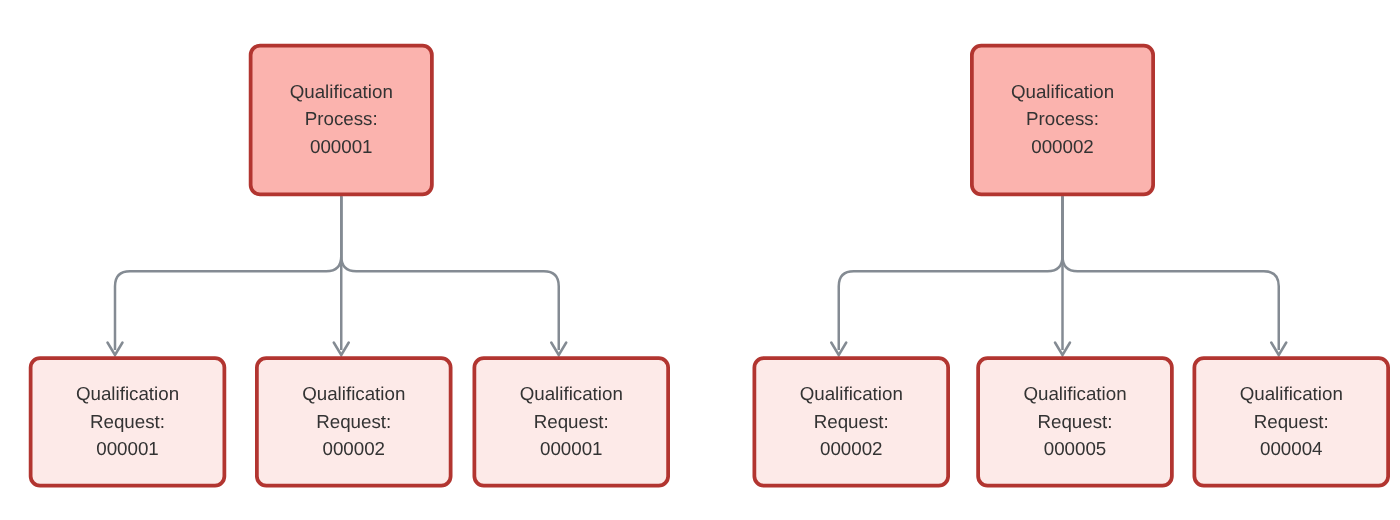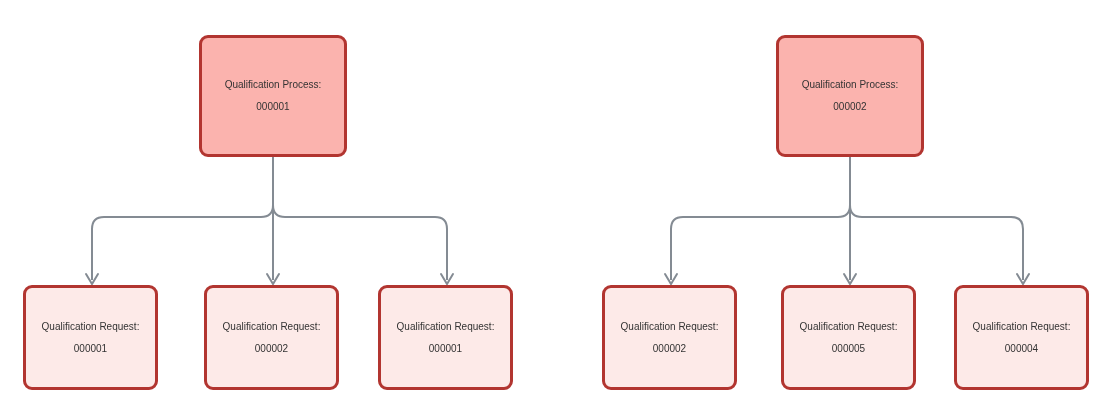--- a/index.html
+++ b/index.html
@@ -35,39 +35,39 @@
   }
   .node {
     position: absolute;
     box-sizing: border-box;
     display: flex;
     align-items: center;
     justify-content: center;
     text-align: center;
     border-radius: 9px;
     color: var(--text-color, #333333);
-    font-size: 10px;
+    font-size: 15px;
     line-height: 22px;
   }
   .node .node-label {
     width: 118px;
   }
   .node .line {
     display: block;
   }
   .node.process {
     top: 35px;
     width: 148px;
     height: 122px;
     background: var(--process-fill, #fbb3ae);
     border: 3px solid var(--process-border, #b23530);
   }
   .node.request {
     top: 285px;
-    width: 135px;
+    width: 158px;
     height: 105px;
     background: var(--request-fill, #fdeae8);
     border: 3px solid var(--request-border, #b23530);
   }
 </style>
 </head>
 <body>
 
 <div class="canvas">
 

